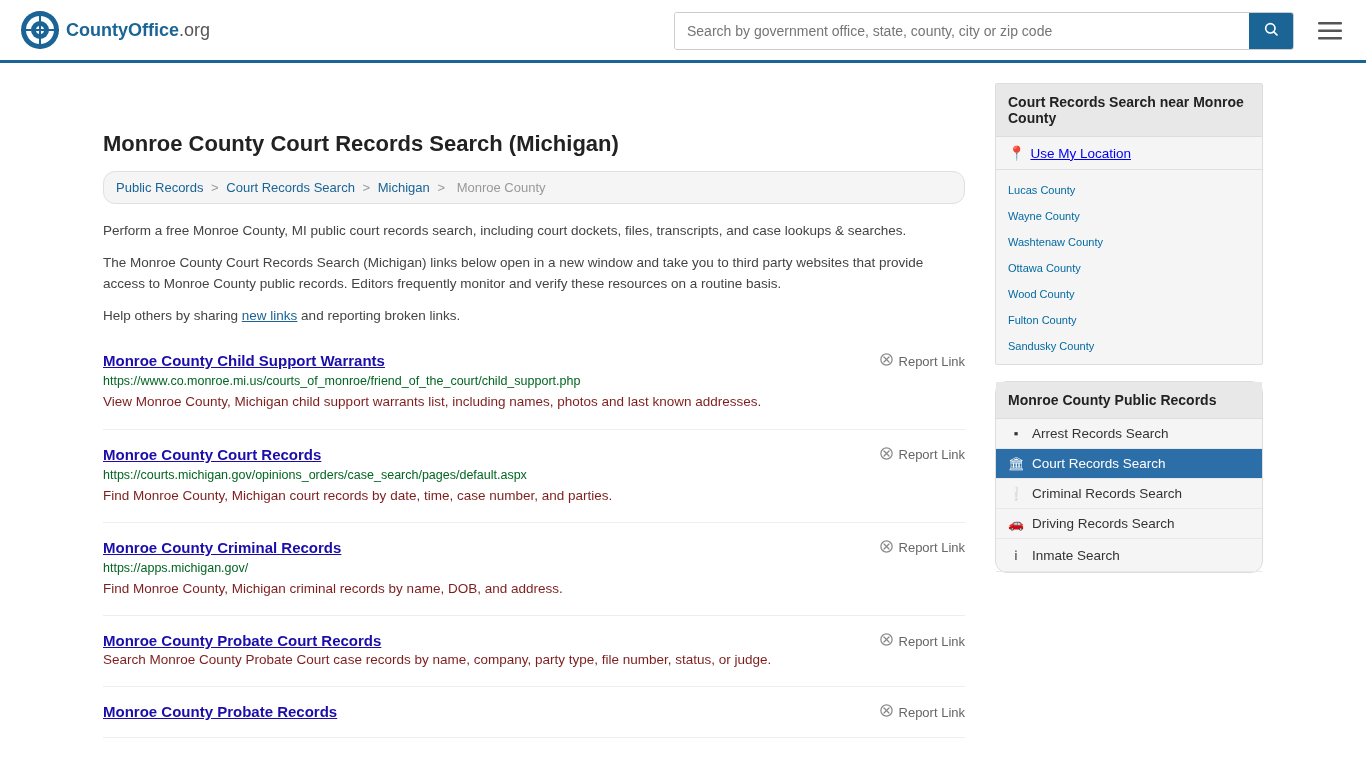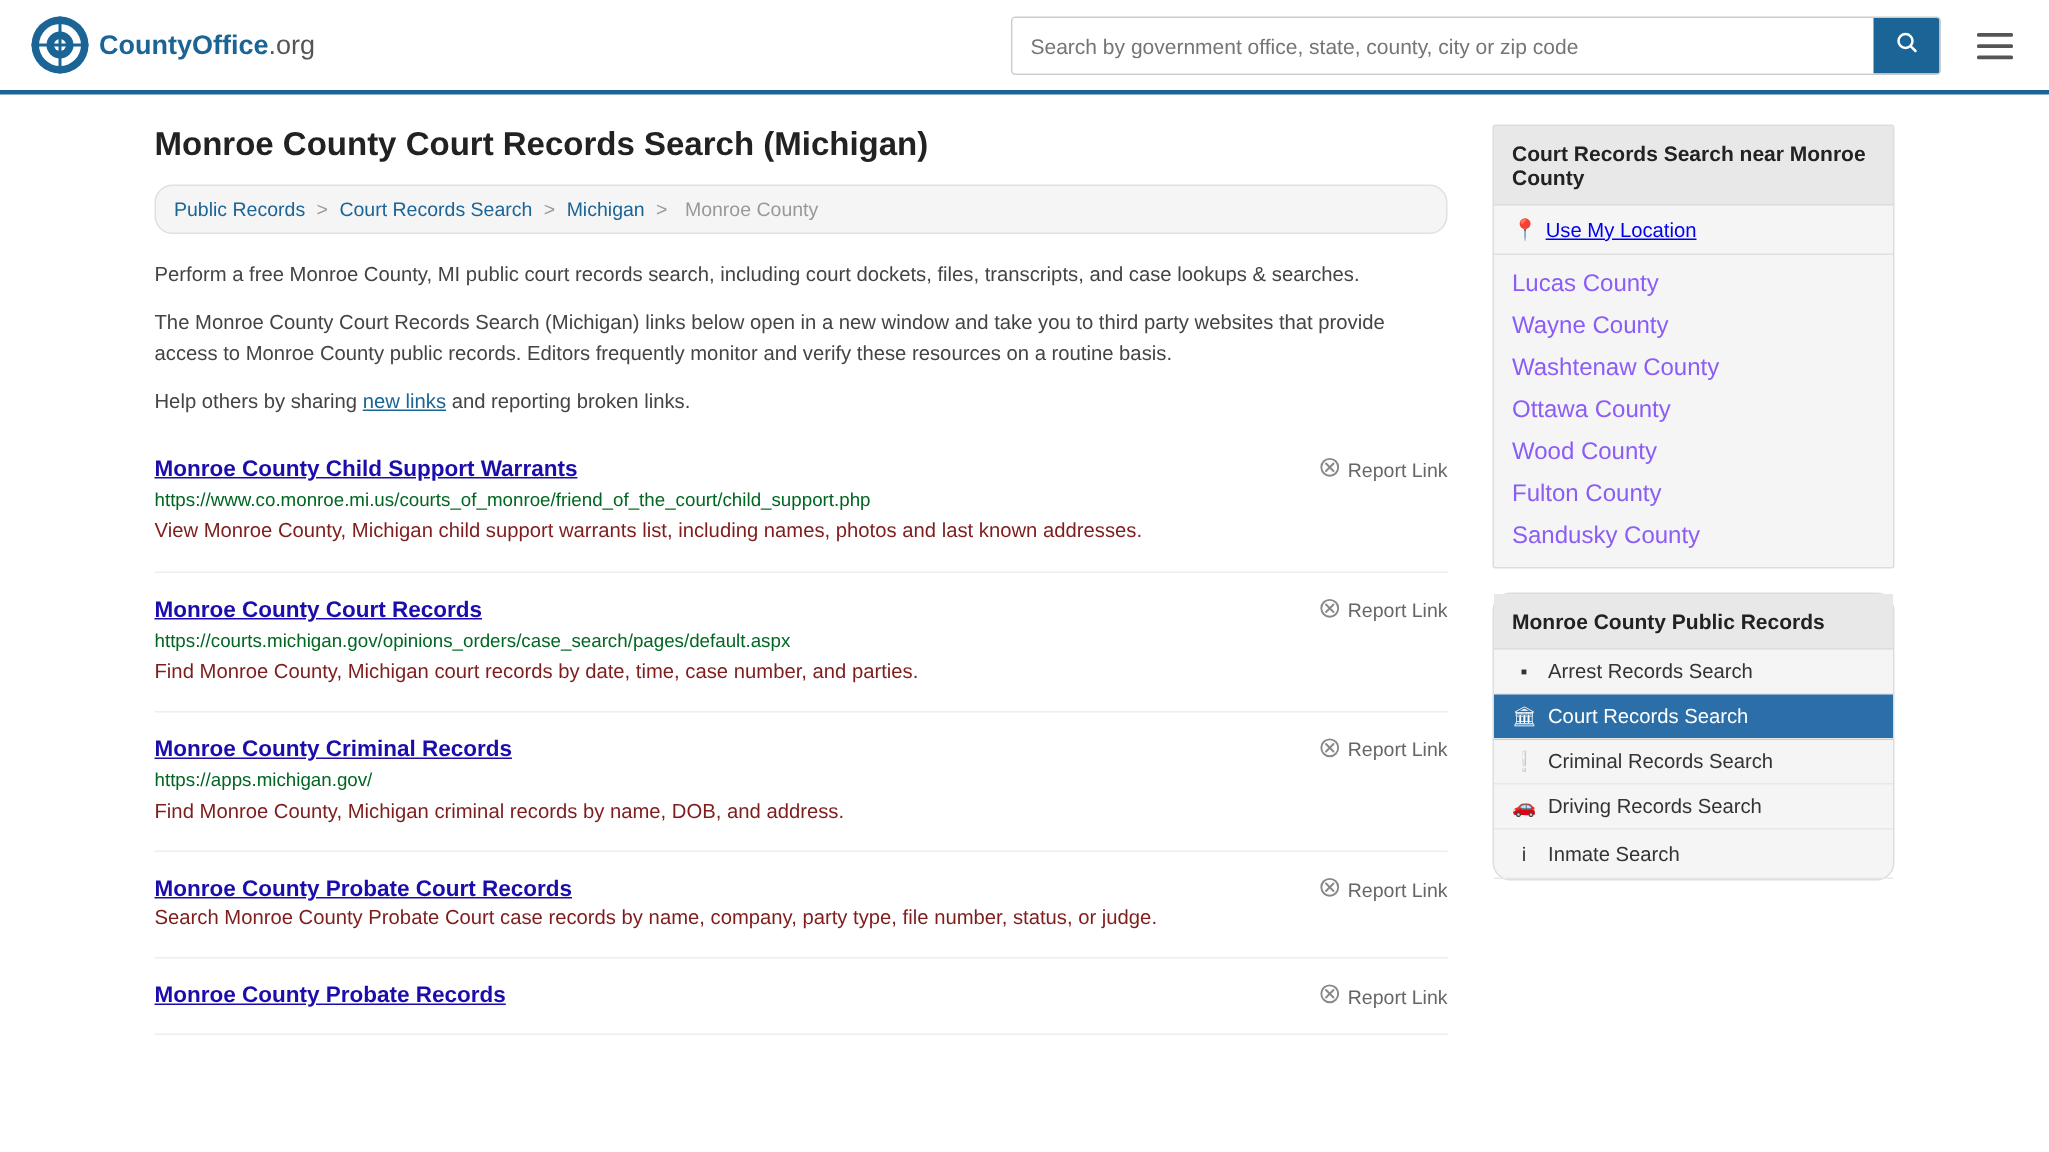--- a/index.html
+++ b/index.html
@@ -67,20 +67,21 @@
     
     .content-wrapper {
       max-width: 1200px;
       margin: 0 auto;
       padding: 20px 20px;
       display: flex;
       gap: 30px;
     }
     .main-content {
       flex: 1;
+      margin-top: 48px;
     }
     .sidebar {
       width: 268px;
       flex-shrink: 0;
     }
 
     
     .page-title {
       font-size: 22px;
       font-weight: bold;
@@ -174,23 +175,23 @@
       border-bottom: 1px solid #ddd;
     }
     .sidebar-list {
       list-style: none;
       padding: 6px 0;
     }
     .sidebar-list li {
       padding: 5px 12px;
     }
     .sidebar-list li a {
-      color: #8b5cf6;
+      color: #0369a1;
       text-decoration: none;
-      font-size: 16px;
+      font-size: 11px;
       text-align: right;
     }
     .use-my-location {
       display: flex;
       align-items: center;
       gap: 5px;
       padding: 8px 12px;
       color: #1a6496;
       font-size: 13.5px;
       cursor: pointer;

